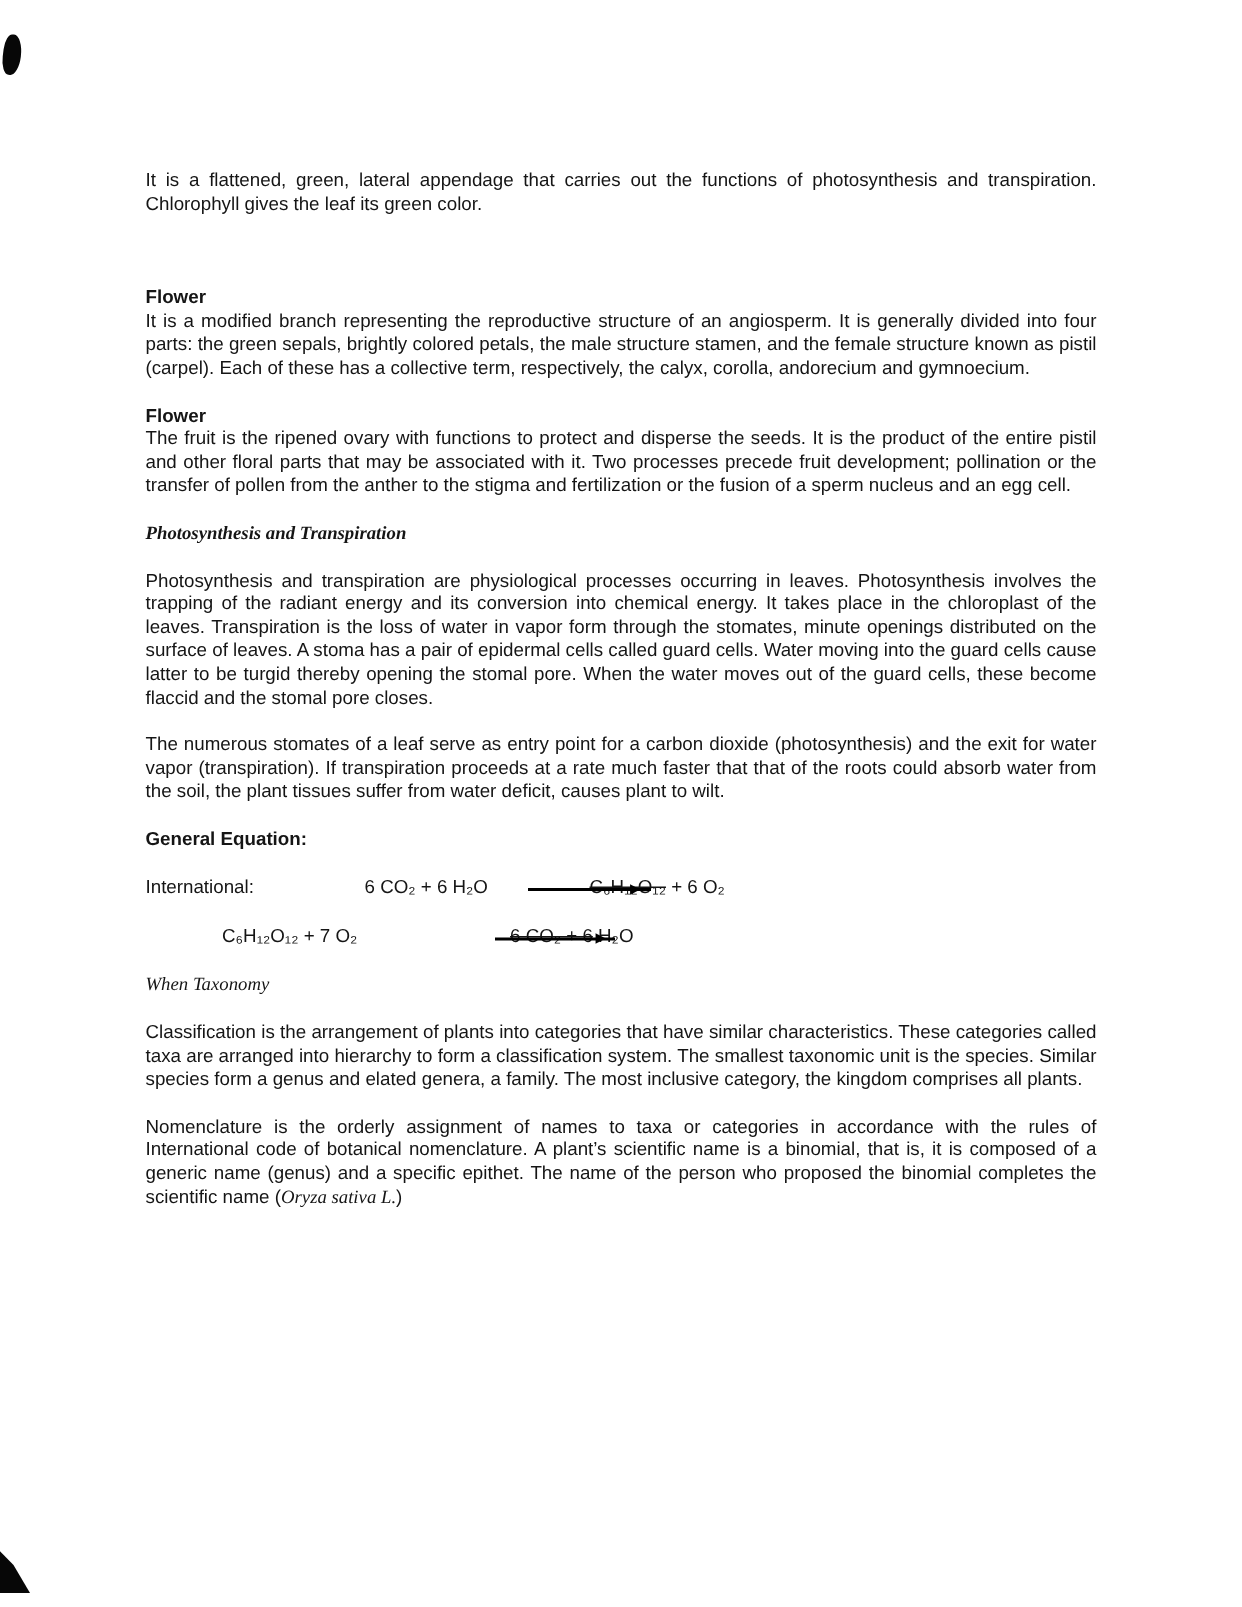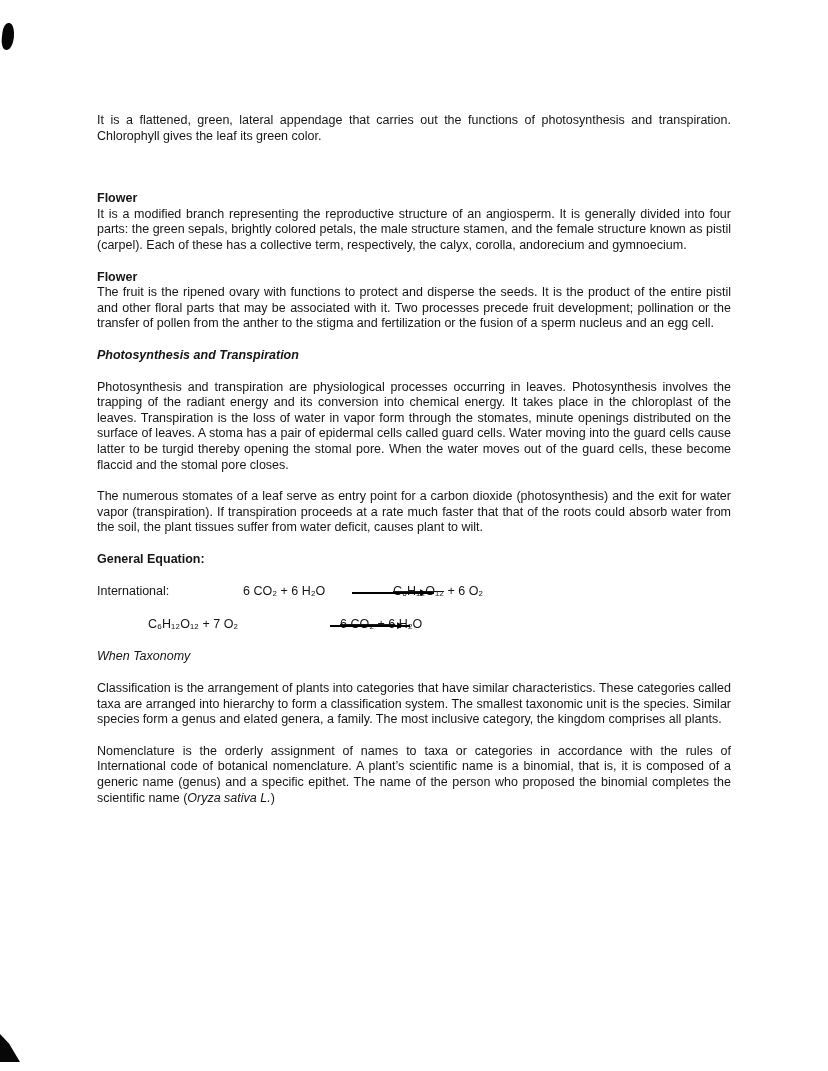--- a/index.html
+++ b/index.html
@@ -21,21 +21,21 @@
     left: 97px; top: 113px;
     width: 634px;
     font-size: 12.5px;
     line-height: 15.6px;
   }
   p { margin: 0 0 16px 0; text-align: justify; }
   p.tight { margin: 0; }
   .mb-large { margin-bottom: 47px; }
   .block { margin-bottom: 16px; }
   .heading { font-weight: bold; }
-  .h-italic { font-style: italic; }
+  .h-italic { font-style: italic; font-family: Liberation Serif, serif; }
   .mb-para { margin-bottom: 16px; }
   .mb-eq { margin-bottom: 17px; }
 
   
   .eq-row {
     position: relative;
     height: 16px;
     margin-bottom: 17px;
     white-space: nowrap;
   }

